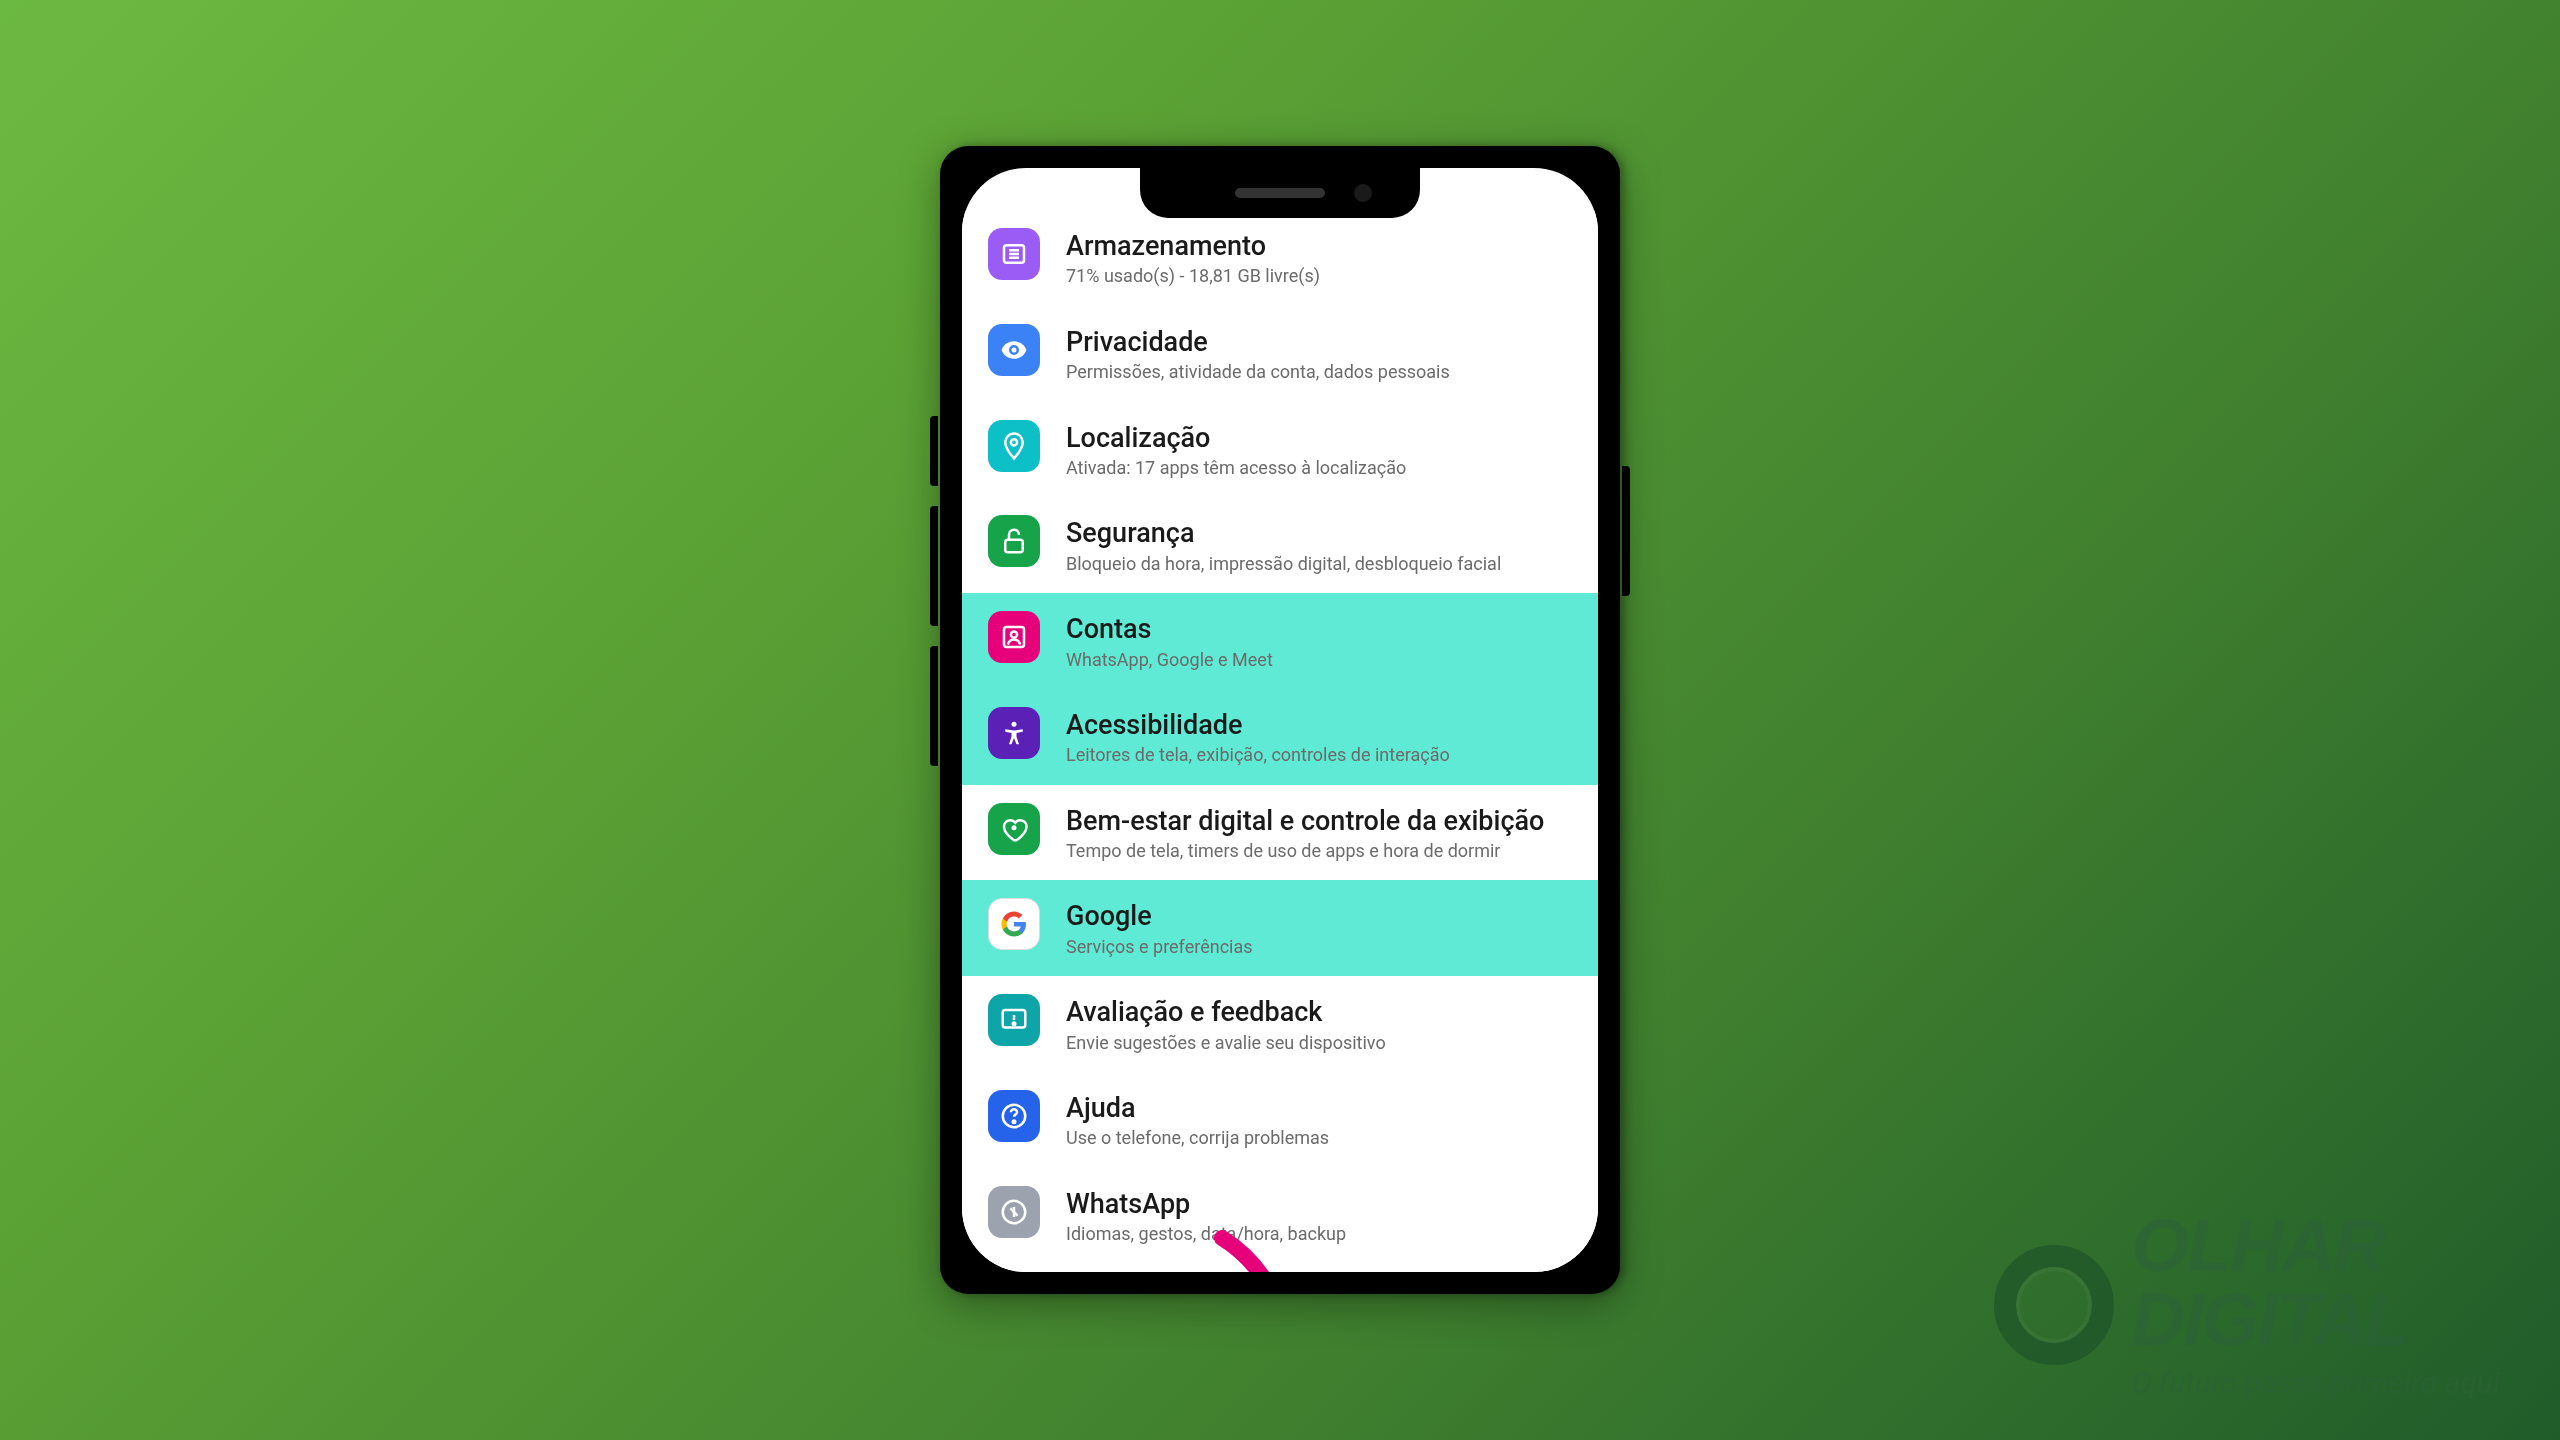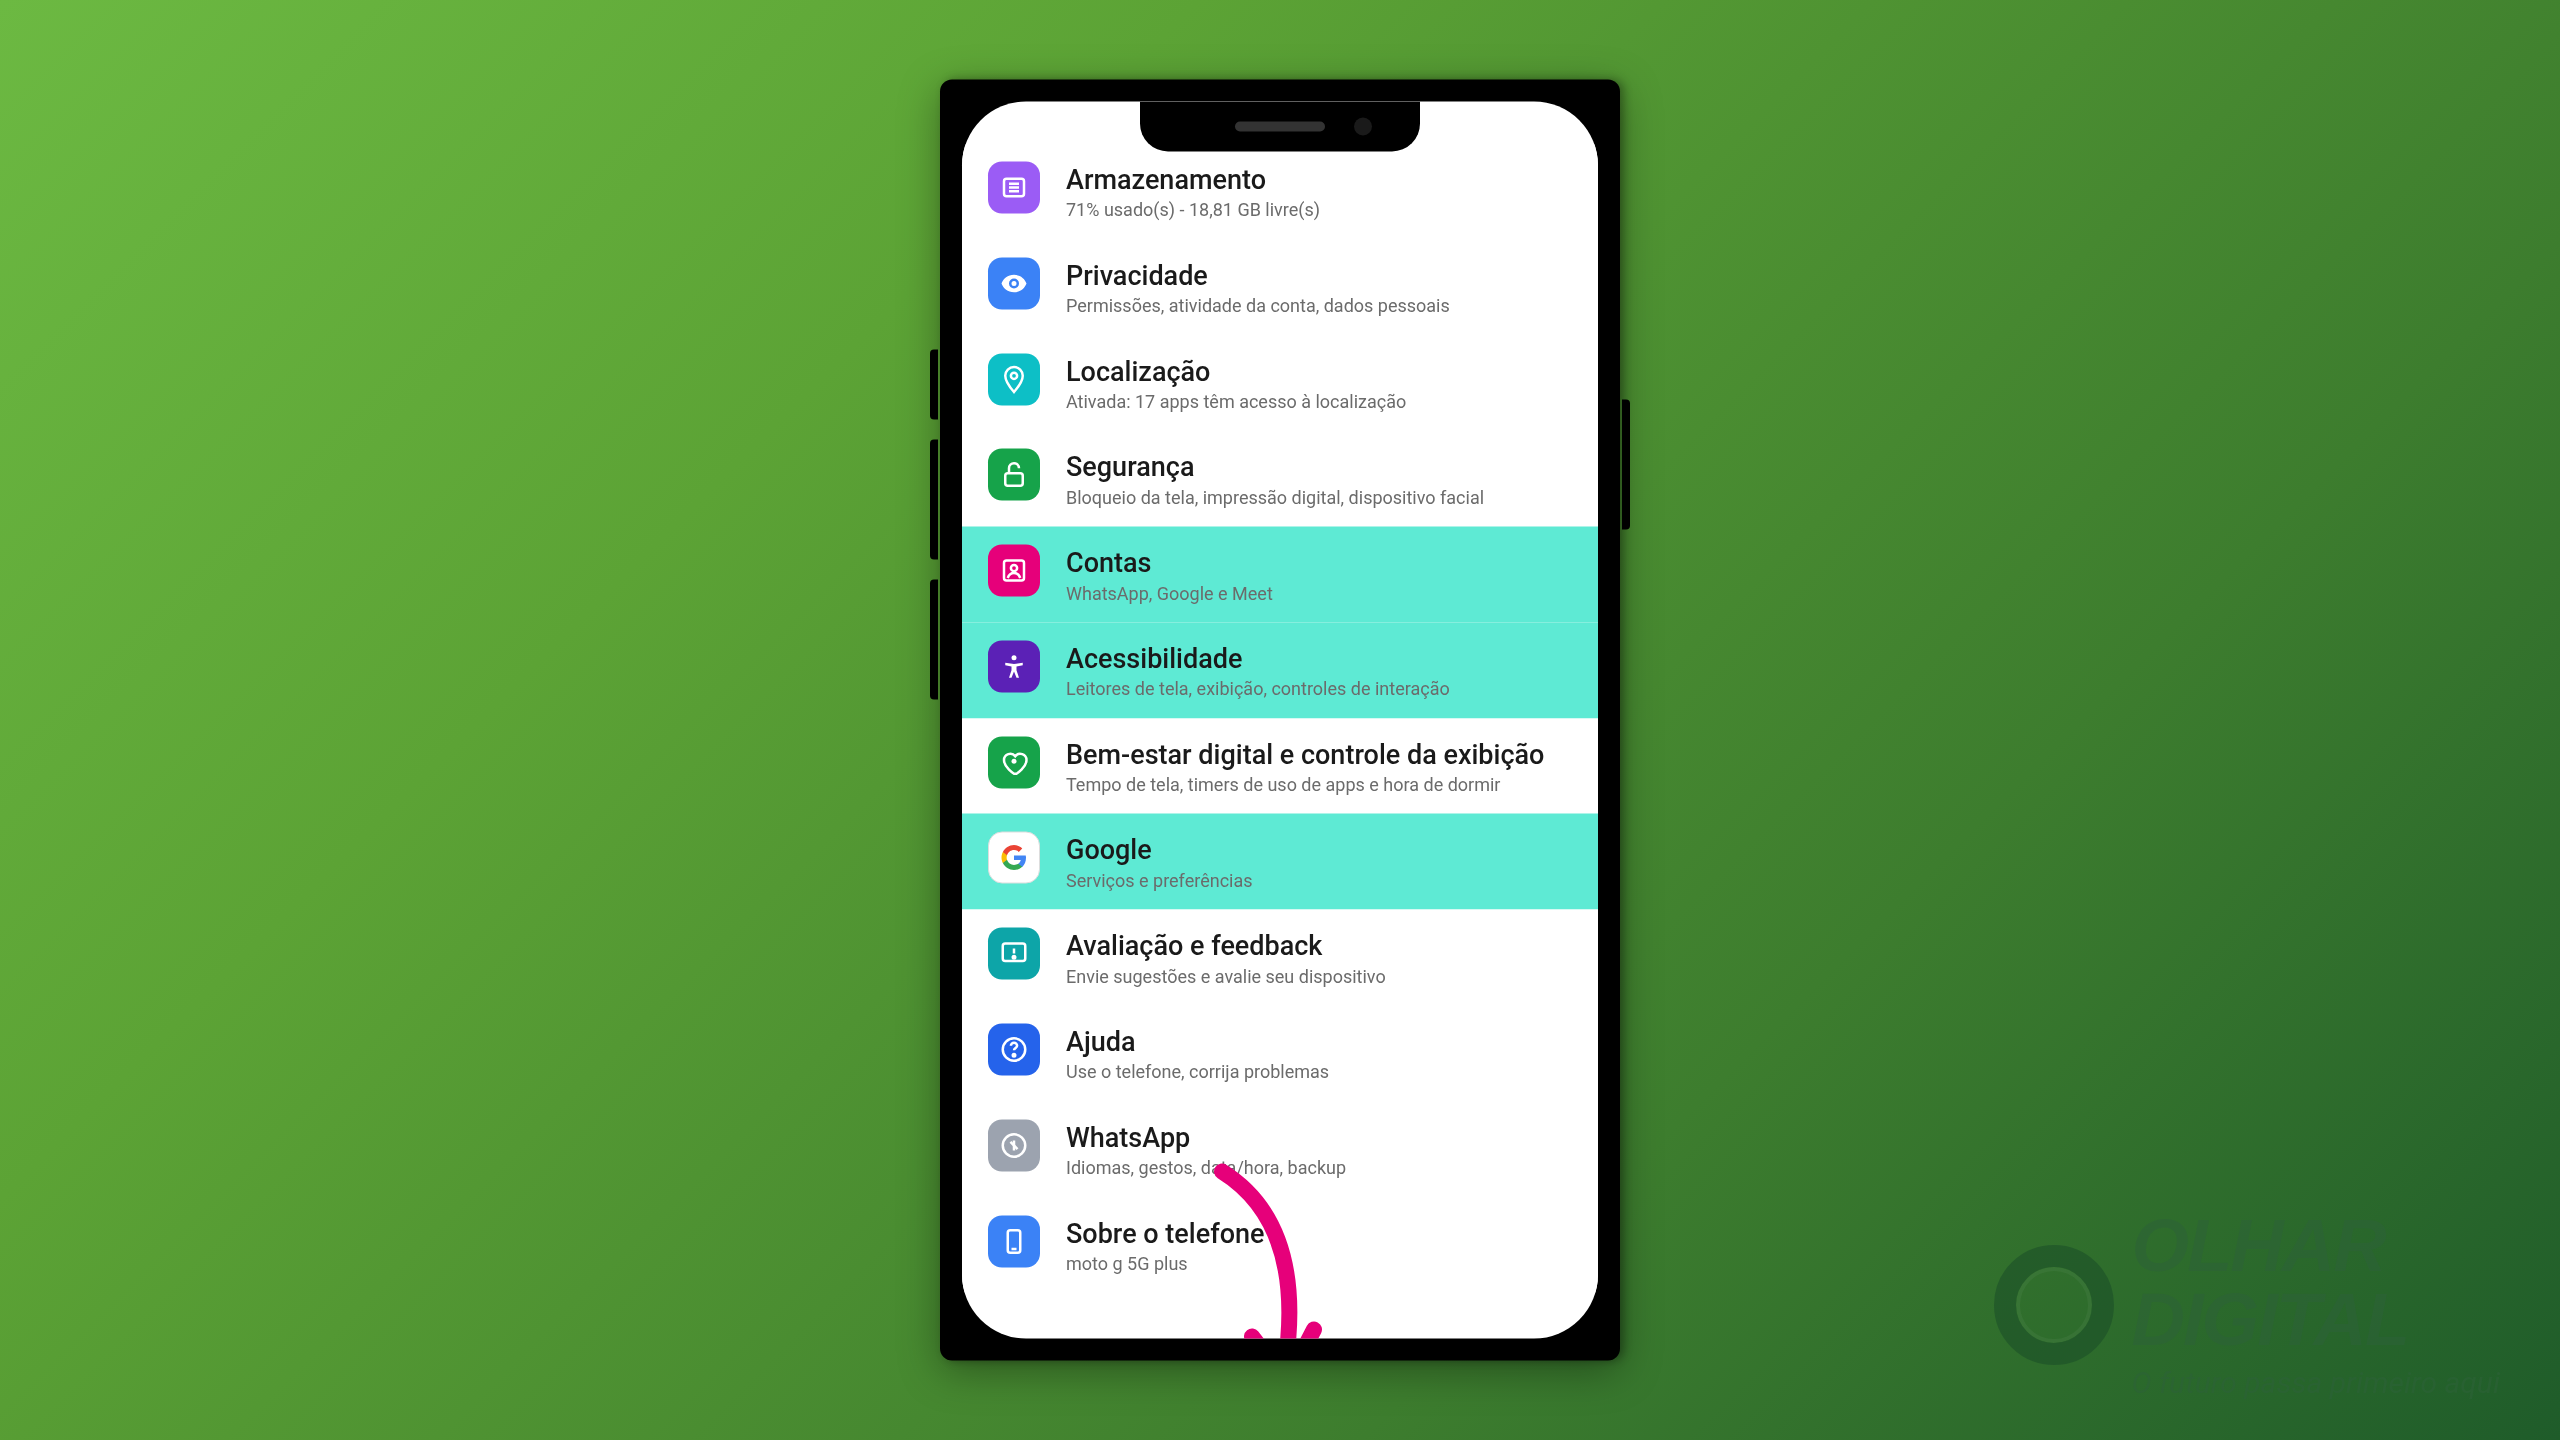--- a/index.html
+++ b/index.html
@@ -10,23 +10,23 @@
   font-family: -apple-system, BlinkMacSystemFont, "Segoe UI", Roboto, Helvetica, Arial, sans-serif;
   position: relative;
   overflow: hidden;
 }
 .phone-frame {
   position: absolute;
   left: 50%;
   top: 50%;
   transform: translate(-50%, -50%);
   width: 680px;
-  height: 1281px;
-  background: #000;
-  border-radius: 12px;
+  height: 1148px;
+  background: #000;
+  border-radius: 28px;
   padding: 22px;
   box-shadow: 4px 0 8px rgba(0,0,0,0.3), 0 10px 40px rgba(0,0,0,0.35);
 }
 .phone-frame::before {
   content: "";
   position: absolute;
   left: -10px;
   top: 270px;
   width: 8px;
   height: 70px;
@@ -228,21 +228,21 @@
 
       <div class="setting-item">
         <div class="icon-wrap" style="background:#16A34A">
           <svg viewBox="0 0 24 24" fill="none" stroke="currentColor" stroke-width="2">
               <rect x="5" y="11" width="14" height="10" rx="2"></rect>
               <path d="M8 11V7a4 4 0 018 0"></path>
             </svg>
         </div>
         <div class="item-text">
           <div class="item-title">Segurança</div>
-          <div class="item-sub">Bloqueio da tela, impressão digital, dispositivo facial</div>
+          <div class="item-sub">Bloqueio da hora, impressão digital, desbloqueio facial</div>
         </div>
       </div>
 
       <div class="setting-item grey">
         <div class="icon-wrap" style="background:#E6007A">
           <svg viewBox="0 0 24 24" fill="none" stroke="currentColor" stroke-width="2">
               <rect x="4" y="4" width="16" height="16" rx="2"></rect>
               <circle cx="12" cy="10" r="2.5"></circle>
               <path d="M7 18c1-3 3-4 5-4s4 1 5 4"></path>
             </svg>

